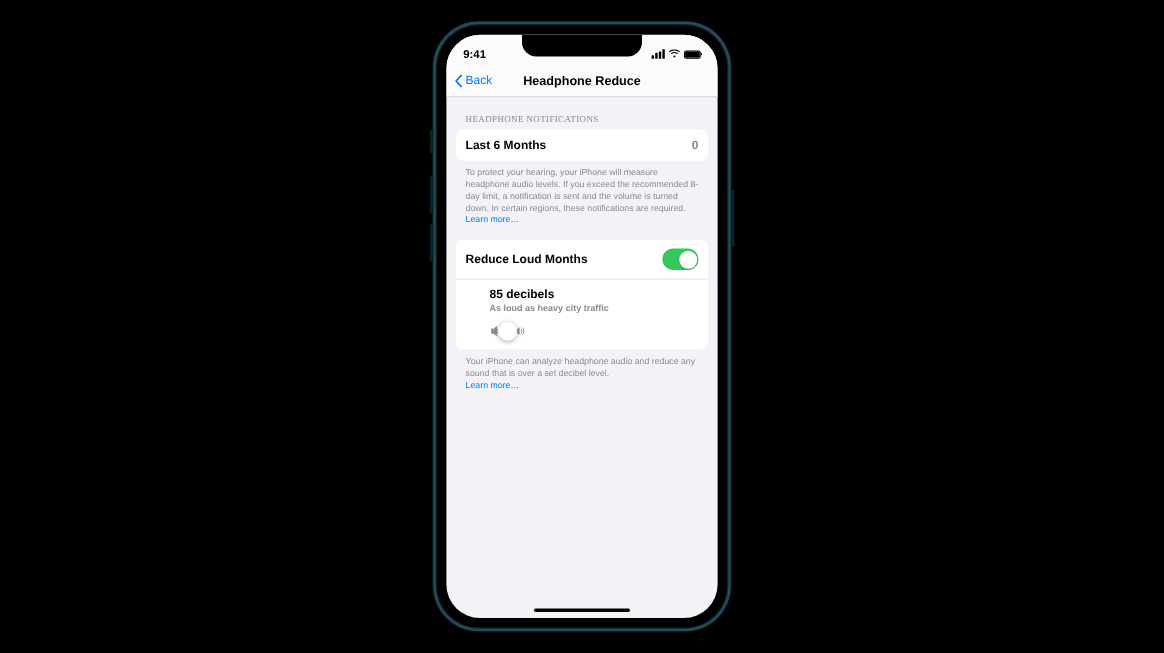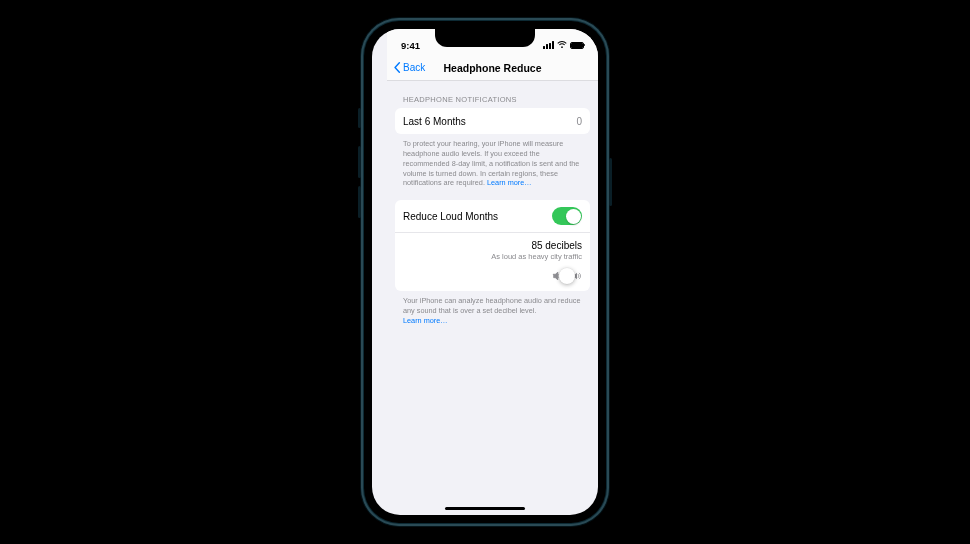--- a/index.html
+++ b/index.html
@@ -41,21 +41,20 @@
   .side-btn.right1 { right: -3px; top: 140px; width: 3px; height: 48px; }
   .screen {
     width: 100%;
     height: 100%;
     border-radius: 28px;
     background: #f2f2f7;
     overflow: hidden;
     position: relative;
     font-size: 10px;
     color: #000;
-    padding-left: 15px;
   }
   .notch {
     position: absolute;
     top: 0;
     left: 50%;
     transform: translateX(-50%);
     width: 100px;
     height: 18px;
     background: #000;
     border-bottom-left-radius: 12px;
@@ -111,54 +110,56 @@
     font-size: 10.5px;
     font-weight: 600;
   }
   .content { padding: 0 8px; }
   .section-header {
     color: #8a8a8e;
     font-size: 7.5px;
     text-transform: uppercase;
     letter-spacing: 0.3px;
     padding: 14px 8px 4px;
+    font-family: Liberation Serif, serif;
   }
   .cell-group {
     background: #fff;
     border-radius: 6px;
     overflow: hidden;
   }
   .cell {
     padding: 7px 8px;
     display: flex;
     align-items: center;
     justify-content: space-between;
     border-bottom: 0.5px solid #e6e6ea;
     min-height: 26px;
+    font-weight: bold;
   }
   .cell:last-child { border-bottom: none; }
   .cell-label { font-size: 10px; }
   .cell-value { font-size: 10px; color: #8a8a8e; }
   .footer-text {
     color: #8a8a8e;
     font-size: 7.3px;
     line-height: 1.35;
     padding: 5px 8px 0;
   }
   .footer-text .link { color: #007aff; text-align: right; }
   .toggle {
     width: 30px; height: 18px; border-radius: 9px; background: #34c759;
     position: relative; flex-shrink: 0;
   }
   .toggle .knob {
     position: absolute; top: 1.5px; right: 1.5px;
     width: 15px; height: 15px; background: #fff; border-radius: 50%;
     box-shadow: 0 1px 2px rgba(0,0,0,0.2);
   }
-  .slider-cell { flex-direction: column; align-items: flex-end; padding: 7px 8px 10px;}
+  .slider-cell { flex-direction: column; align-items: flex-start; padding: 7px 8px 10px; margin-left: 20px;}
   .decibel-label { font-size: 10px; margin-bottom: 1px;}
   .decibel-sub { font-size: 7.5px; color: #8a8a8e; }
   .slider-row {
     display: flex; align-items: center; gap: 5px; margin-top: 10px;
   }
   .speaker-icon { width: 10px; height: 10px; fill: #8e8e93; flex-shrink:0;}
   .slider-track {
     flex: 1; height: 2px; background: #d6d6db; border-radius: 1px;
     position: relative;
   }

